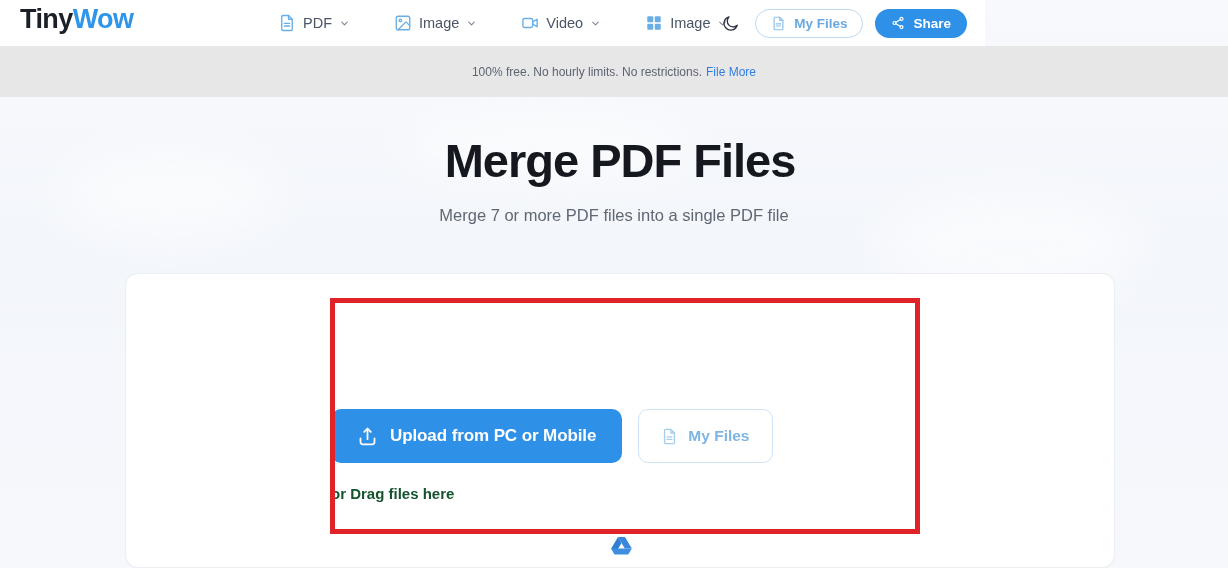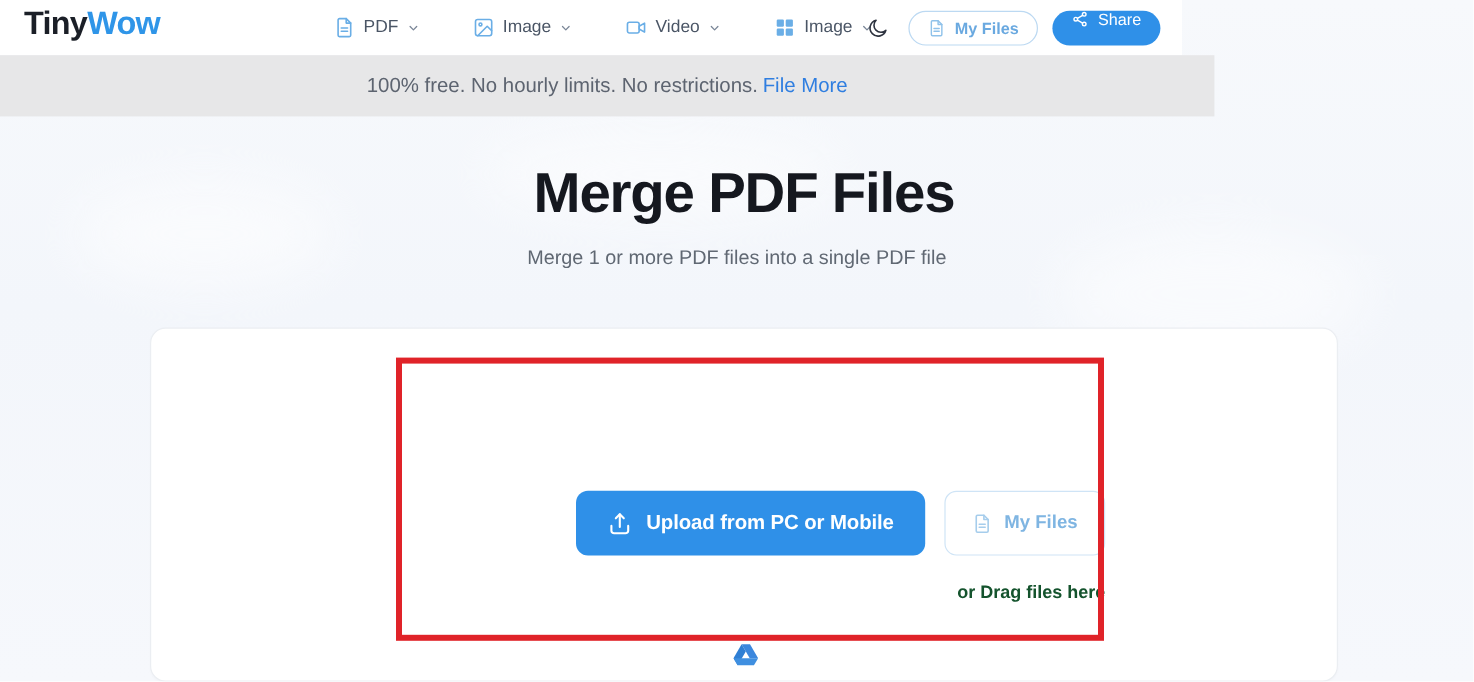--- a/index.html
+++ b/index.html
@@ -87,44 +87,44 @@
     border-radius: 16px;
     background: #ffffff;
     color: #6aa9e0;
     font-size: 13.5px;
     font-weight: 600;
     cursor: pointer;
   }
   .btn-myfiles-top svg { width: 15px; height: 15px; display: block; color: #8fc2ea; }
 
   .btn-share {
-    display: flex; gap: 8px;
+    display: flex; align-items: center; gap: 8px;
     height: 29px;
     padding: 0 16px;
     border-radius: 16px;
     background: #2f90e8;
     color: #ffffff;
     font-size: 13.5px;
-    font-weight: 400;
+    font-weight: 700;
     cursor: pointer;
     border: none;
   }
   .btn-share svg { width: 14px; height: 14px; display: block; }
 
   
   #notice-bar {
     position: absolute;
     top: 46px; left: 0;
-    width: 1012px;
+    width: 1228px;
     height: 51px;
     background: #e7e7e8;
     display: flex;
     align-items: center;
     justify-content: center;
-    font-size: 17px;
+    font-size: 12px;
     color: #5d6470;
   }
   #notice-bar .notice-link {
     color: #2f7ee0;
     text-decoration: none;
     cursor: pointer;
     margin-left: 4px;
   }
 
   
@@ -165,21 +165,21 @@
   }
 
   #dropzone {
     position: absolute;
     left: 205px;
     top: 25px;
     width: 590px;
     height: 235px;
     display: flex;
     flex-direction: column;
-    align-items: flex-end;
+    align-items: flex-start;
     justify-content: center;
   }
   #dropzone-buttons {
     display: flex;
     align-items: center;
     gap: 16px;
     margin-top: 78px;
   }
   #btn-upload {
     display: flex; align-items: center; gap: 12px;
@@ -390,21 +390,21 @@
     </div>
   </div>
 
   <div id="notice-bar">
     <span>100% free. No hourly limits. No restrictions.</span>
     <span class="notice-link">File More</span>
   </div>
 
   <div id="hero">
     <h1 id="page-title">Merge PDF Files</h1>
-    <p id="page-subtitle">Merge 1 or more PDF files into a single PDF file</p>
+    <p id="page-subtitle">Merge 7 or more PDF files into a single PDF file</p>
   </div>
 
   <div id="upload-card">
 
     <div id="dropzone">
 
       <div id="dropzone-buttons">
 
         <button id="btn-upload">
           <span>

